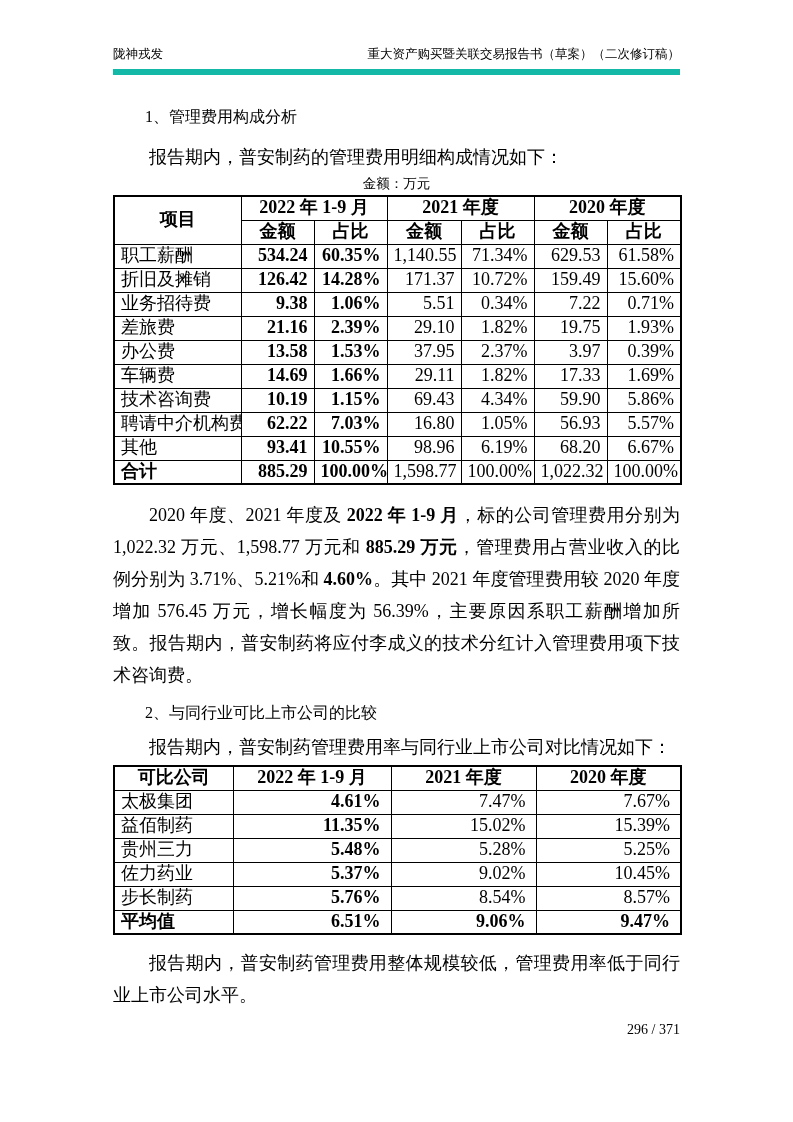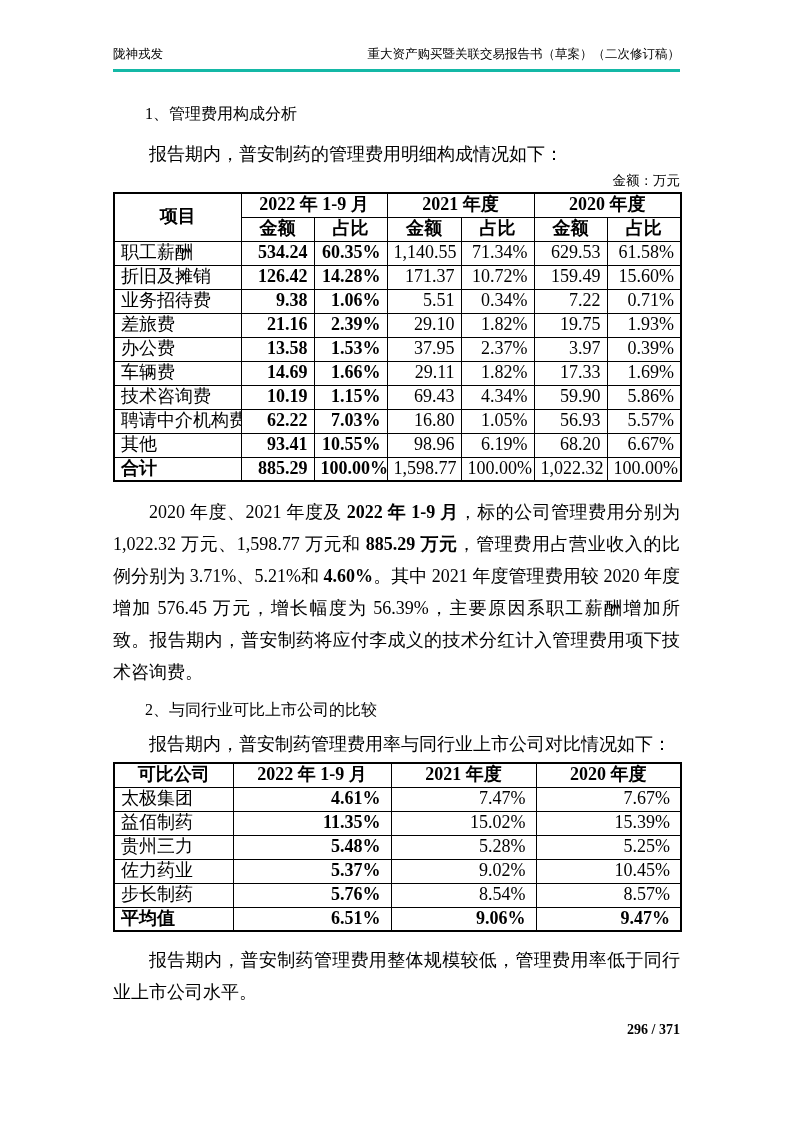--- a/index.html
+++ b/index.html
@@ -14,21 +14,21 @@
     font-family: "Liberation Serif", "DejaVu Serif", serif;
     color: #000000;
   }
   .doc-header {
     display: flex;
     justify-content: space-between;
     align-items: flex-end;
     font-size: 12.5px;
     line-height: 16px;
     padding-bottom: 7px;
-    border-bottom: 3px solid #14b8a6;
+    border-bottom: 6px solid #14b8a6;
   }
   .heading {
     font-size: 16px;
     line-height: 24px;
     margin: 0;
     text-indent: 2em;
   }
   .heading1 { margin-top: 30px; font-family: Liberation Serif, serif; }
   .heading2 { margin-top: 10px; }
   .para {
@@ -39,21 +39,21 @@
   .indent { text-indent: 2em; }
   .justify { text-align: justify; }
   .intro1 { margin-top: 12px; }
   .intro2 { margin-top: 6px; }
   .analysis { margin-top: 14px; }
   .closing { margin-top: 12px; }
   .unit-note {
     margin-top: 2px;
     font-size: 13.5px;
     line-height: 18px;
-    text-align: right;
+    text-align: center;
   }
   table.tbl {
     border-collapse: collapse;
     table-layout: fixed;
     width: 567px;
     margin-top: 2px;
     border: 2px solid #000;
     font-size: 18px;
   }
   .tbl th, .tbl td {
@@ -72,21 +72,21 @@
   }
   .cell-label { text-align: left; }
   .cell-num { text-align: right; }
   .tbl2 .cell-num { padding-right: 10px; }
   .bold { font-weight: bold; }
   .doc-footer {
     position: absolute;
     top: 1022px;
     right: 113px;
     font-size: 14px;
-    font-weight: bold;
+    font-weight: normal;
   }
 </style>
 </head>
 <body>
 
 <div class="page">
 
   <div class="doc-header">
     <span>陇神戎发</span>
     <span>重大资产购买暨关联交易报告书（草案）（二次修订稿）</span>

